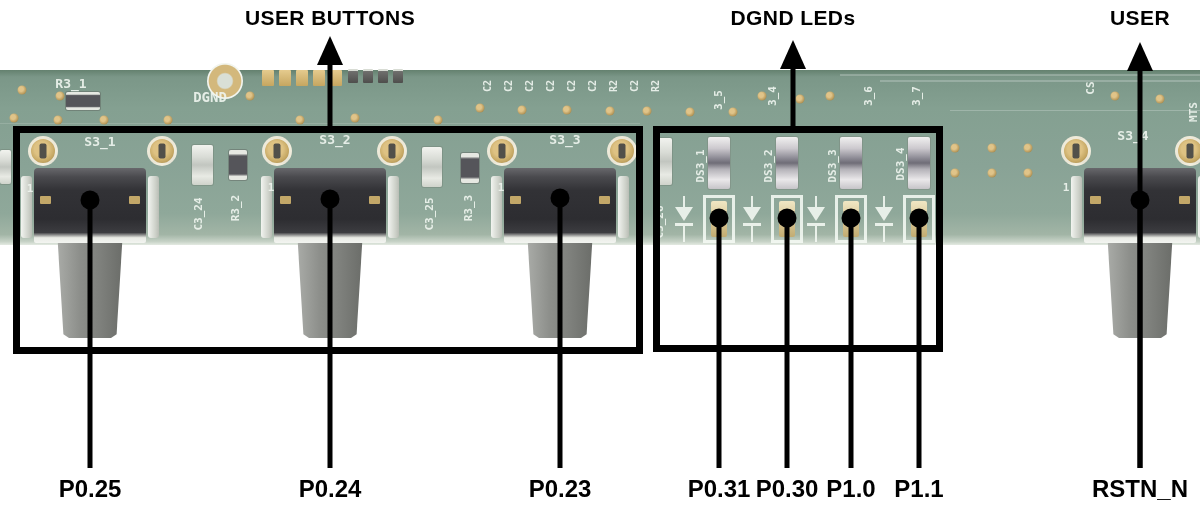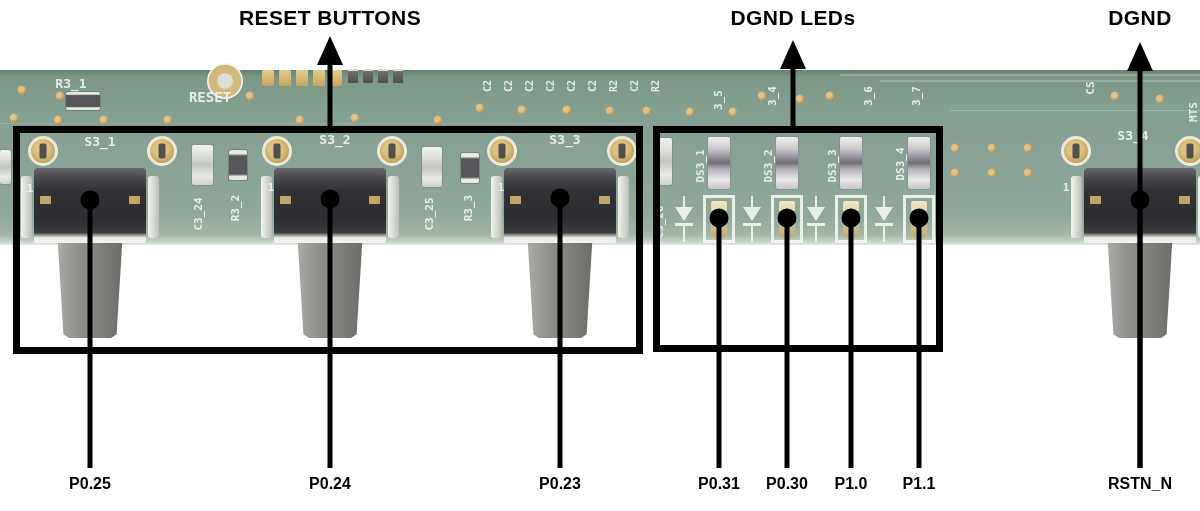--- a/index.html
+++ b/index.html
@@ -74,21 +74,21 @@
   .arrow-head{position:absolute;left:calc(var(--x)*1px);top:calc(var(--tip)*1px);transform:translateX(-50%);
     width:0;height:0;border-left:13px solid transparent;border-right:13px solid transparent;
     border-bottom:29px solid var(--c-annotation,#000);}
   .arrow-shaft{position:absolute;left:calc(var(--x)*1px);top:calc((var(--tip) + 22)*1px);transform:translateX(-50%);
     width:5px;height:calc((var(--sb) - var(--tip) - 22)*1px);background:var(--c-annotation,#000);}
   .callout-dot{position:absolute;left:calc(var(--x)*1px);top:calc(var(--dy)*1px);transform:translate(-50%,-50%);
     width:19px;height:19px;border-radius:50%;background:var(--c-annotation,#000);}
   .callout-line{position:absolute;left:calc(var(--x)*1px);top:calc(var(--dy)*1px);transform:translateX(-50%);
     width:5px;height:calc((468 - var(--dy))*1px);background:var(--c-annotation,#000);}
   .pin-label{position:absolute;left:calc(var(--x)*1px);top:475px;transform:translateX(-50%);
-    font-size:16px;font-weight:bold;white-space:nowrap;color:var(--c-annotation,#000);}
+    font-size:24px;font-weight:bold;white-space:nowrap;color:var(--c-annotation,#000);}
 </style>
 </head>
 <body>
 
 <div class="stage">
 
   <div class="board"></div>
   <div class="trace trace1"></div>
   <div class="trace trace2"></div>
   <div class="trace trace3"></div>
@@ -244,21 +244,21 @@
         <div class="stem stem-t"></div>
         <div class="diode-tri"></div>
         <div class="diode-bar"></div>
         <div class="stem stem-b"></div>
       </div>
     </div>
 
   <div>
 
   <div class="silk" style="--x: 71; --y: 83; --r: 0; --s: 13;">R3_1</div>
-      <div class="silk" style="--x: 210; --y: 97; --r: 0; --s: 14;">RESET</div>
+      <div class="silk" style="--x: 210; --y: 97; --r: 0; --s: 14;">DGND</div>
       <div class="silk" style="--x: 100; --y: 141; --r: 0; --s: 13;">S3_1</div>
       <div class="silk" style="--x: 335; --y: 139; --r: 0; --s: 13;">S3_2</div>
       <div class="silk" style="--x: 565; --y: 139; --r: 0; --s: 13;">S3_3</div>
       <div class="silk" style="--x: 1133; --y: 135; --r: 0; --s: 13;">S3_4</div>
       <div class="silk" style="--x: 30; --y: 188; --r: 0; --s: 11;">1</div>
       <div class="silk" style="--x: 271; --y: 187; --r: 0; --s: 11;">1</div>
       <div class="silk" style="--x: 501; --y: 187; --r: 0; --s: 11;">1</div>
       <div class="silk" style="--x: 1066; --y: 187; --r: 0; --s: 11;">1</div>
       <div class="silk" style="--x: 487; --y: 86; --r: 1; --s: 10;">C2</div>
       <div class="silk" style="--x: 508; --y: 86; --r: 1; --s: 10;">C2</div>
@@ -288,33 +288,33 @@
 
   <div>
 
   <div class="outline-box" style="--l: 13; --t: 126; --w: 630; --h: 228;"></div>
       <div class="outline-box" style="--l: 653; --t: 126; --w: 290; --h: 226;"></div>
     </div>
 
   <div>
 
       <div style="--x: 330; --tip: 36; --sb: 130;">
-        <div class="top-label">RESET BUTTONS</div>
+        <div class="top-label">USER BUTTONS</div>
         <div class="arrow-head"></div>
         <div class="arrow-shaft"></div>
       </div>
 
       <div style="--x: 793; --tip: 40; --sb: 130;">
         <div class="top-label">DGND LEDs</div>
         <div class="arrow-head"></div>
         <div class="arrow-shaft"></div>
       </div>
 
       <div style="--x: 1140; --tip: 42; --sb: 468;">
-        <div class="top-label">DGND</div>
+        <div class="top-label">USER</div>
         <div class="arrow-head"></div>
         <div class="arrow-shaft"></div>
       </div>
     </div>
 
   <div>
 
       <div style="--x: 90; --dy: 200;">
         <div class="callout-line"></div>
         <div class="callout-dot"></div>

